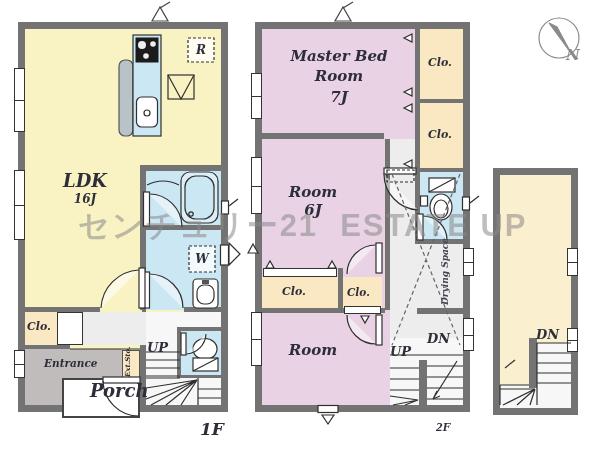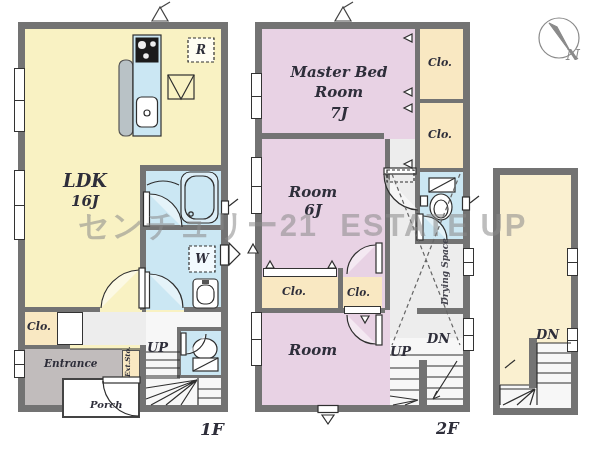--- a/index.html
+++ b/index.html
@@ -255,24 +255,24 @@
 
     <g stroke="#8a8a8a">
       <circle cx="559" cy="38" r="20"></circle>
       <polygon points="549,23 557,27 571,53" fill="#8a8a8a"></polygon>
       <path d="M571,53 L578,59"></path>
     </g>
   </svg>
 
   <div class="lbl center" style="left:50px;top:170px;width:70px;font-size:18px;">
     <div>LDK</div>
-    <div style="font-size:15px;">16J</div>
-  </div>
-
-  <div class="lbl center" style="left:283px;top:62px;width:112px;font-size:15px;line-height:1.35;">
+    <div style="font-size:12px;">16J</div>
+  </div>
+
+  <div class="lbl center" style="left:283px;top:46px;width:112px;font-size:15px;line-height:1.35;">
     <div>Master Bed Room</div>
     <div>7J</div>
   </div>
 
   <div class="lbl center" style="left:283px;top:183px;width:60px;font-size:15px;">
     <div>Room</div>
     <div>6J</div>
   </div>
 
   <div class="lbl center" style="left:275px;top:340px;width:76px;font-size:15px;line-height:1.4;">
@@ -280,34 +280,34 @@
   </div>
 
 
   <div class="lbl" style="left:27px;top:320px;font-size:11px;">Clo.</div>
   <div class="lbl" style="left:428px;top:56px;font-size:11px;">Clo.</div>
   <div class="lbl" style="left:428px;top:128px;font-size:11px;">Clo.</div>
   <div class="lbl" style="left:282px;top:285px;font-size:11px;">Clo.</div>
   <div class="lbl" style="left:347px;top:286px;font-size:10.5px;">Clo.</div>
 
   <div class="lbl" style="left:44px;top:357px;font-size:10.5px;">Entrance</div>
-  <div class="lbl" style="left:90px;top:399px;font-size:10px;z-index:7;">Porch</div>
+  <div class="lbl" style="left:90px;top:380px;font-size:18px;z-index:7;">Porch</div>
   <div class="lbl vert" style="left:124px;top:352px;font-size:7px;height:25px;">Ext.Sto.</div>
   <div class="lbl vert" style="left:440px;top:243px;font-size:9px;height:62px;color:#45454f;">Drying Space</div>
 
   <div class="lbl" style="left:147px;top:340px;font-size:13px;">UP</div>
   <div class="lbl" style="left:390px;top:344px;font-size:13px;">UP</div>
   <div class="lbl" style="left:427px;top:331px;font-size:13px;">DN</div>
   <div class="lbl" style="left:536px;top:327px;font-size:13px;">DN</div>
 
   <div class="lbl" style="left:189px;top:246px;width:26px;height:26px;font-size:12px;display:flex;align-items:center;justify-content:center;">W</div>
   <div class="lbl" style="left:188px;top:38px;width:26px;height:24px;font-size:12px;display:flex;align-items:center;justify-content:center;">R</div>
 
   <div class="lbl" style="left:200px;top:419px;font-size:17px;">1F</div>
-  <div class="lbl" style="left:436px;top:419px;font-size:16px;">2F</div>
+  <div class="lbl" style="left:436px;top:419px;font-size:13px;font-family:Liberation Serif, serif;">2F</div>
 
   <div class="lbl" style="left:566px;top:46px;font-size:15px;color:#8a8a8a;">N</div>
 
   <div class="watermark" style="left:78px;top:205px;">
     <span>センチュリー21</span><span style="display:inline-block;width:22px;"></span><span>ESTATE UP</span>
   </div>
 
 </div>
 
 </body></html>

